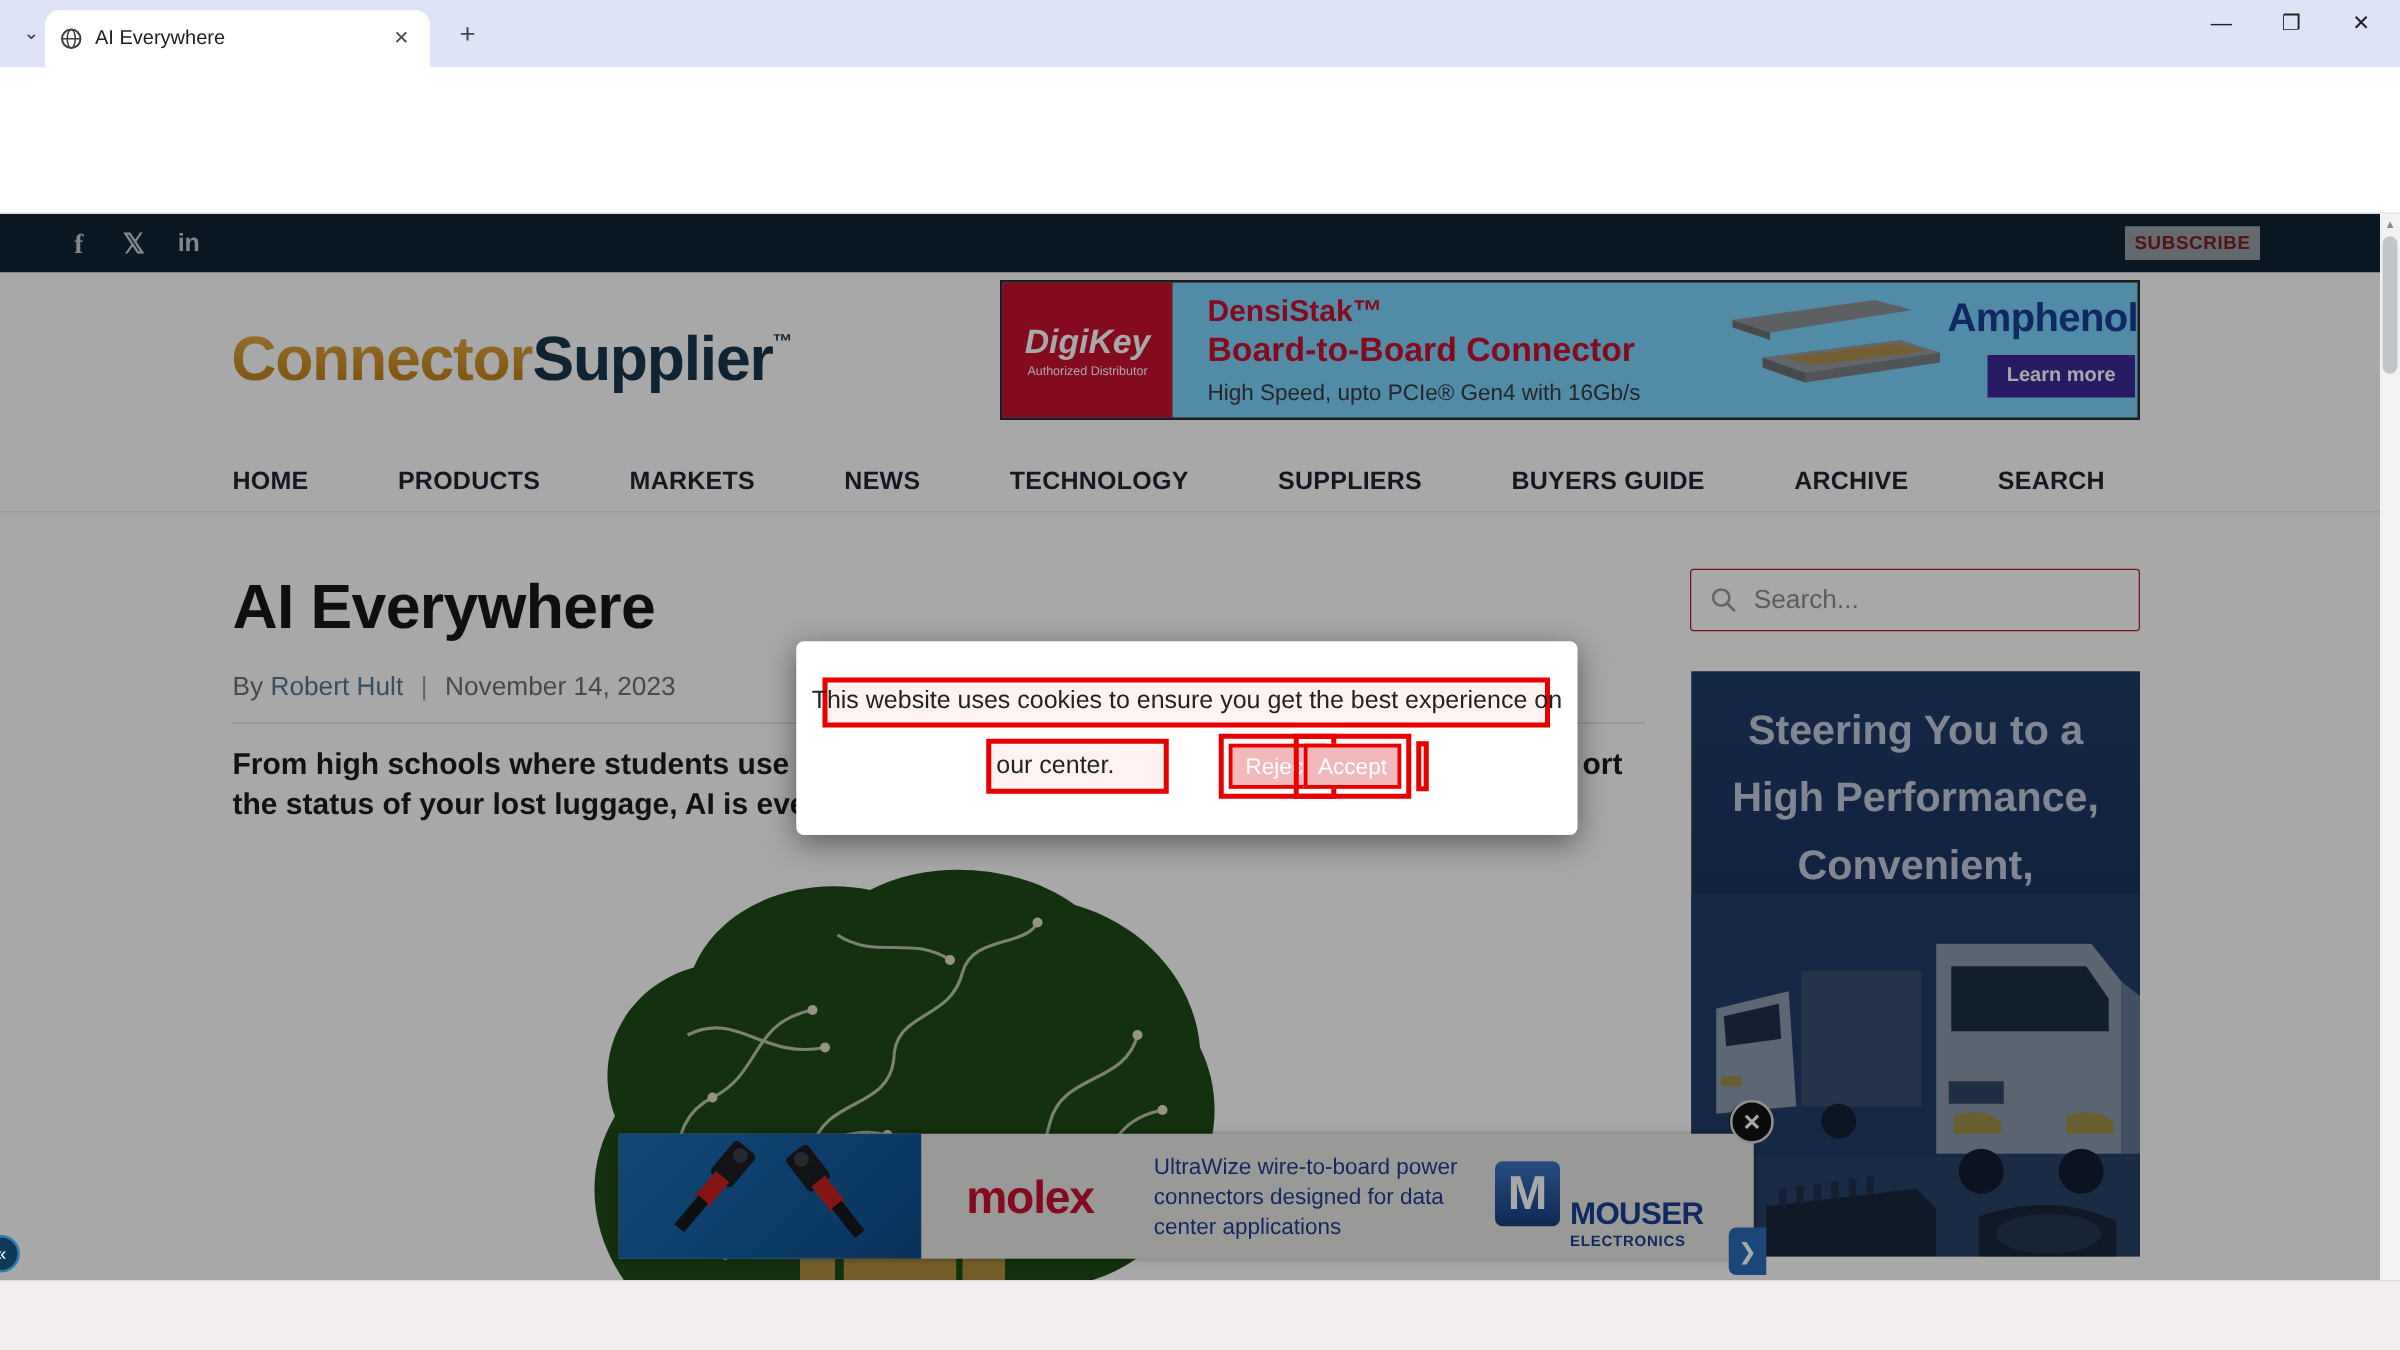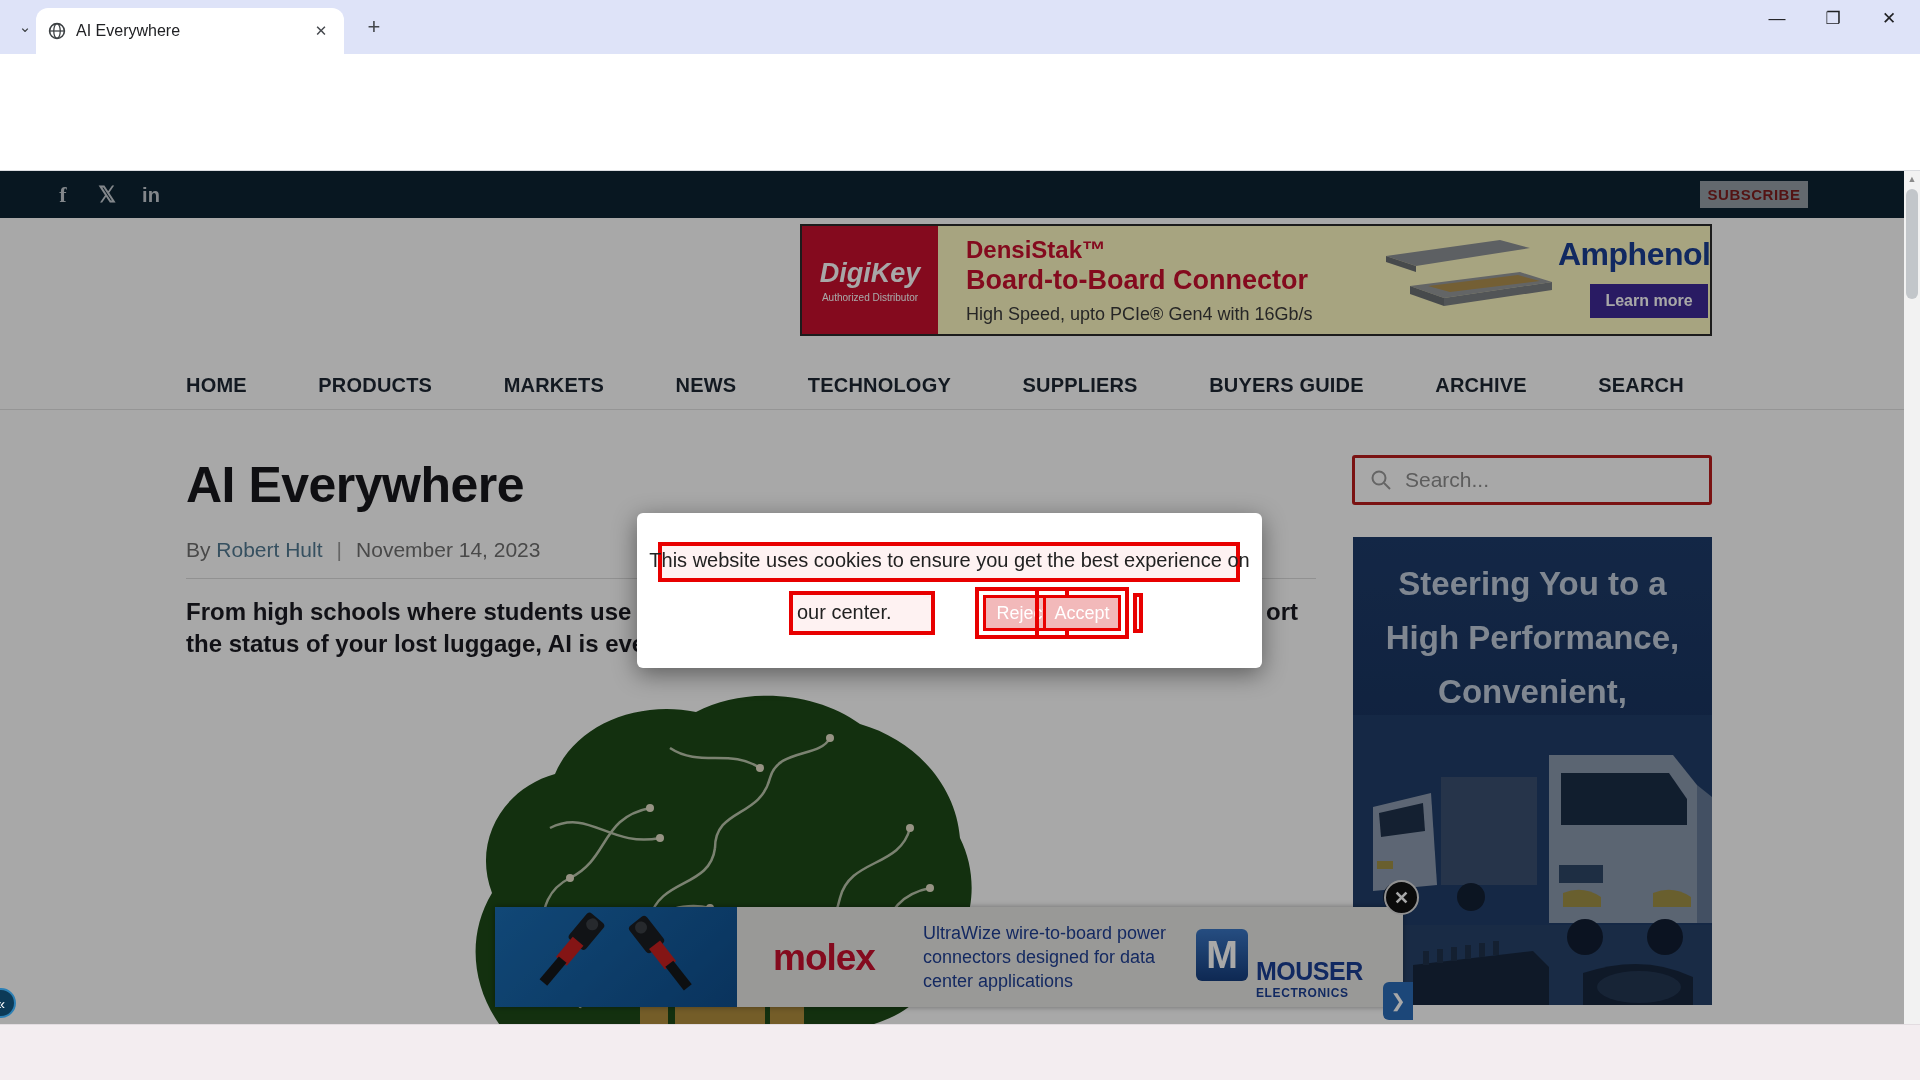--- a/index.html
+++ b/index.html
@@ -62,21 +62,21 @@
                    line-height:27px; letter-spacing:0.5px; }
 
   #header { left:0; top:47px; width:1904px; height:143px; background:#ffffff; }
   #logo { left:185px; top:40px; font-size:50px; font-weight:bold; letter-spacing:-1px;
           white-space:nowrap; }
   #logo .p1 { color:#cf8c1f; background:linear-gradient(180deg,#e7b14a,#b8770f);
               -webkit-background-clip:text; background-clip:text; color:transparent; }
   #logo .p2 { color:#17364e; }
   #logo .tm { font-size:16px; color:#17364e; vertical-align:26px; }
 
-  #top-ad { left:800px; top:6px; width:912px; height:112px; background:#fef9c3;
+  #top-ad { left:800px; top:6px; width:912px; height:112px; background:#7dd3fc;
             border:2px solid #2b2b2b; display:flex; }
   #dk-block { width:136px; height:100%; background:#c8102e; color:#fff; display:flex;
               flex-direction:column; align-items:center; justify-content:center; }
   #dk-name { font-size:27px; font-weight:bold; font-style:italic; }
   #dk-sub { font-size:10px; margin-top:3px; }
   #dk-copy { padding:10px 0 0 28px; }
   #dk-title { color:#c8102e; font-size:24px; font-weight:bold; }
   #dk-subtitle { color:#c8102e; font-size:27px; font-weight:bold; margin-top:1px; }
   #dk-tag { color:#3a3a3a; font-size:18px; margin-top:8px; }
   #dk-art { left:1380px; top:10px; width:180px; height:92px; }
@@ -100,21 +100,21 @@
   #byline .sep { color:#9a9a9a; margin:0 14px; }
   #byline-rule { left:186px; top:168px; width:1130px; height:1px; background:#dcdcdc; }
   .para { font-size:24px; font-weight:bold; color:#1b1b22; white-space:nowrap; overflow:hidden; }
   #para-l1 { left:186px; top:188px; width:452px; }
   #para-l1-end { left:1266px; top:188px; }
   #para-l2 { left:186px; top:220px; width:452px; }
 
   #brain { left:460px; top:278px; width:525px; height:340px; }
 
   #search-box { left:1352px; top:45px; width:360px; height:50px; background:#fff;
-                border:3px solid #b91c1c; border-radius:3px; display:flex; align-items:center;
+                border:1px solid #b91c1c; border-radius:3px; display:flex; align-items:center;
                 padding:0 14px; }
   #search-box .ph { color:#8e8e8e; font-size:21px; margin-left:12px; }
 
   #side-ad { left:1353px; top:127px; width:359px; height:468px; overflow:hidden;
              background:linear-gradient(180deg,#1e3c6b 0%,#1a3560 40%,#16304f 100%); }
   .side-ad-line { width:100%; text-align:center; color:#c3cedd; font-size:33px;
                   font-weight:bold; }
   #sal0 { margin-top:28px; } .side-ad-line + .side-ad-line { margin-top:16px; }
   #trucks { position:absolute; left:0; top:178px; width:359px; height:298px; }
 
@@ -223,20 +223,21 @@
   <div id="viewport" class="abs">
 
     <div id="social-bar" class="abs">
       <div id="ic-fb" class="abs social-ic">f</div>
       <div id="ic-x" class="abs social-ic">𝕏</div>
       <div id="ic-in" class="abs social-ic">in</div>
       <div id="subscribe-btn" class="abs">SUBSCRIBE</div>
     </div>
 
     <div id="header" class="abs">
+      <div id="logo" class="abs"><span class="p1">Connector</span><span class="p2">Supplier</span><span class="tm">™</span></div>
 
       <div id="top-ad" class="abs">
         <div id="dk-block">
           <div id="dk-name">DigiKey</div>
           <div id="dk-sub">Authorized Distributor</div>
         </div>
         <div id="dk-copy">
           <div id="dk-title">DensiStak™</div>
           <div id="dk-subtitle">Board-to-Board Connector</div>
           <div id="dk-tag">High Speed, upto PCIe® Gen4 with 16Gb/s</div>

